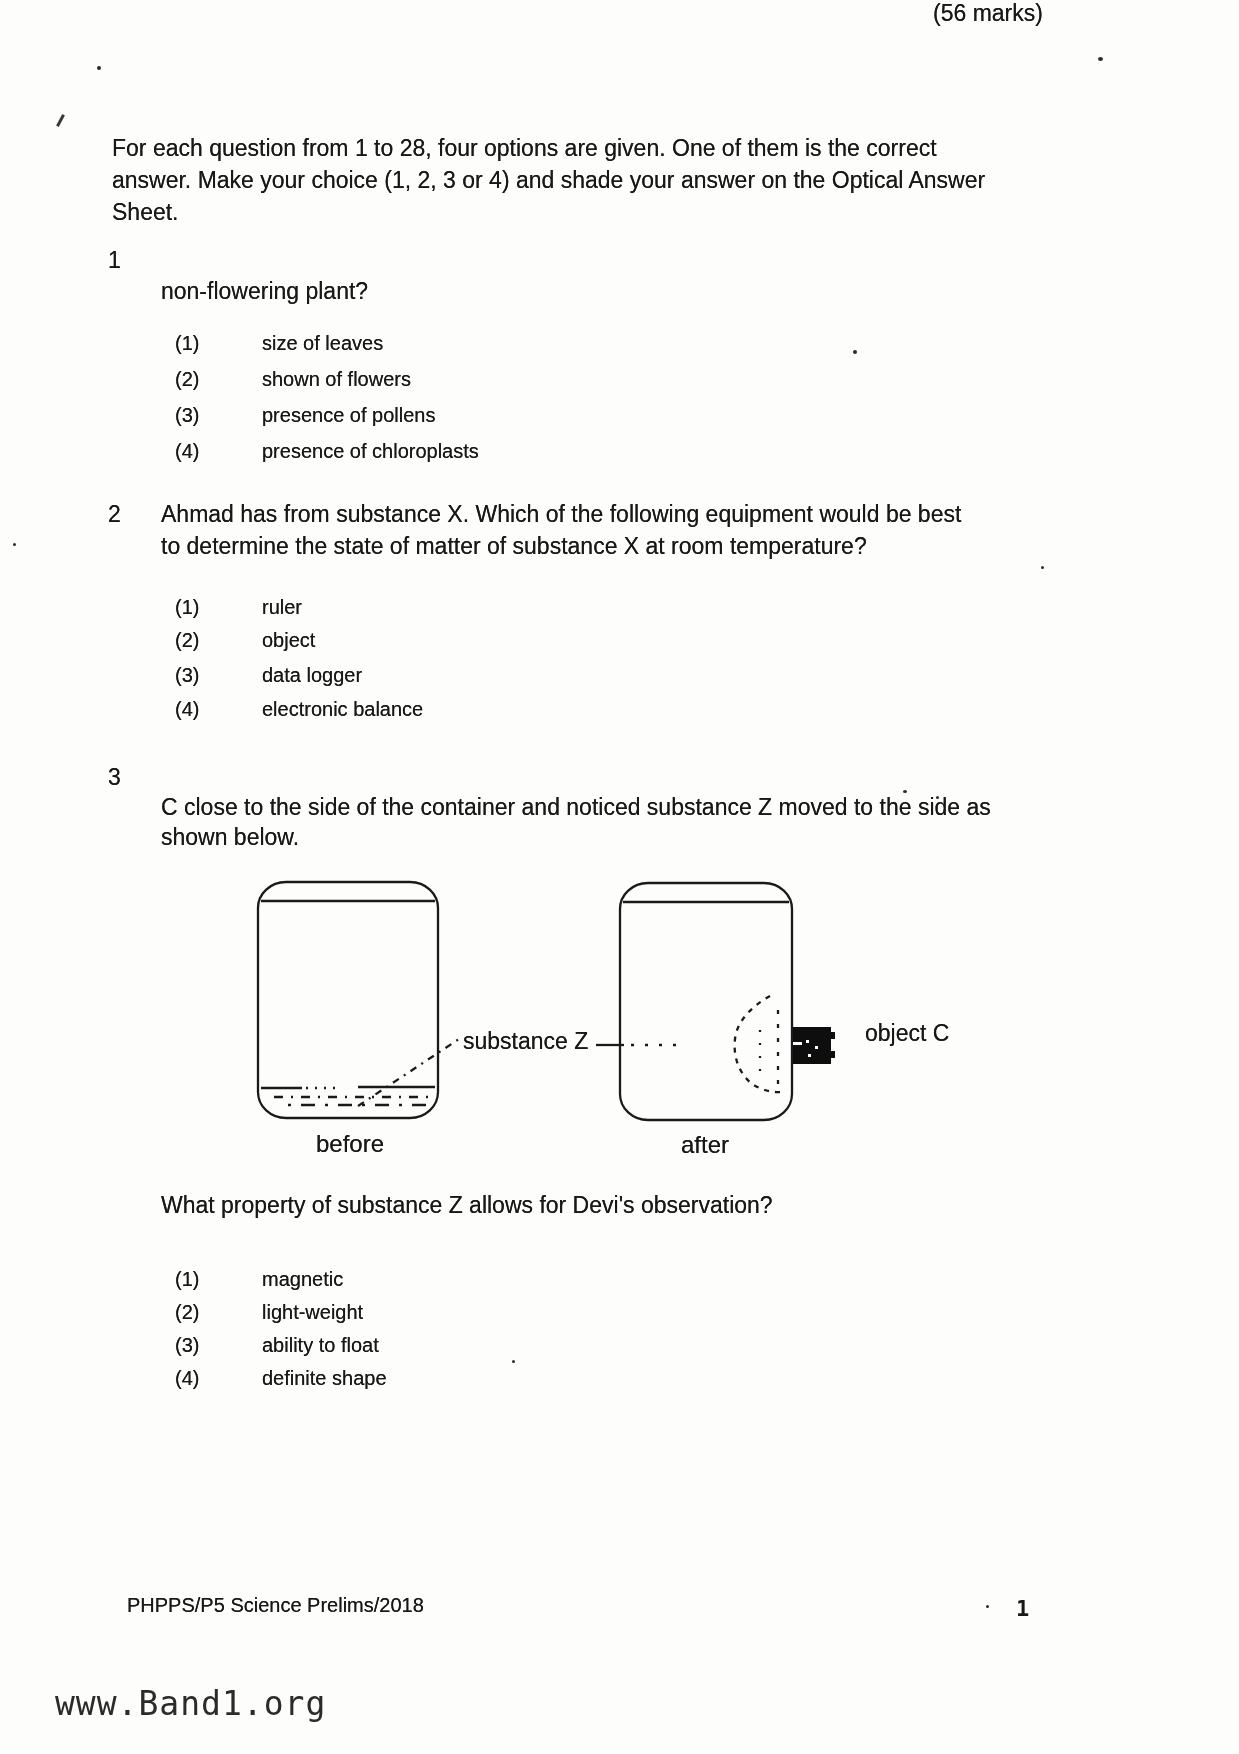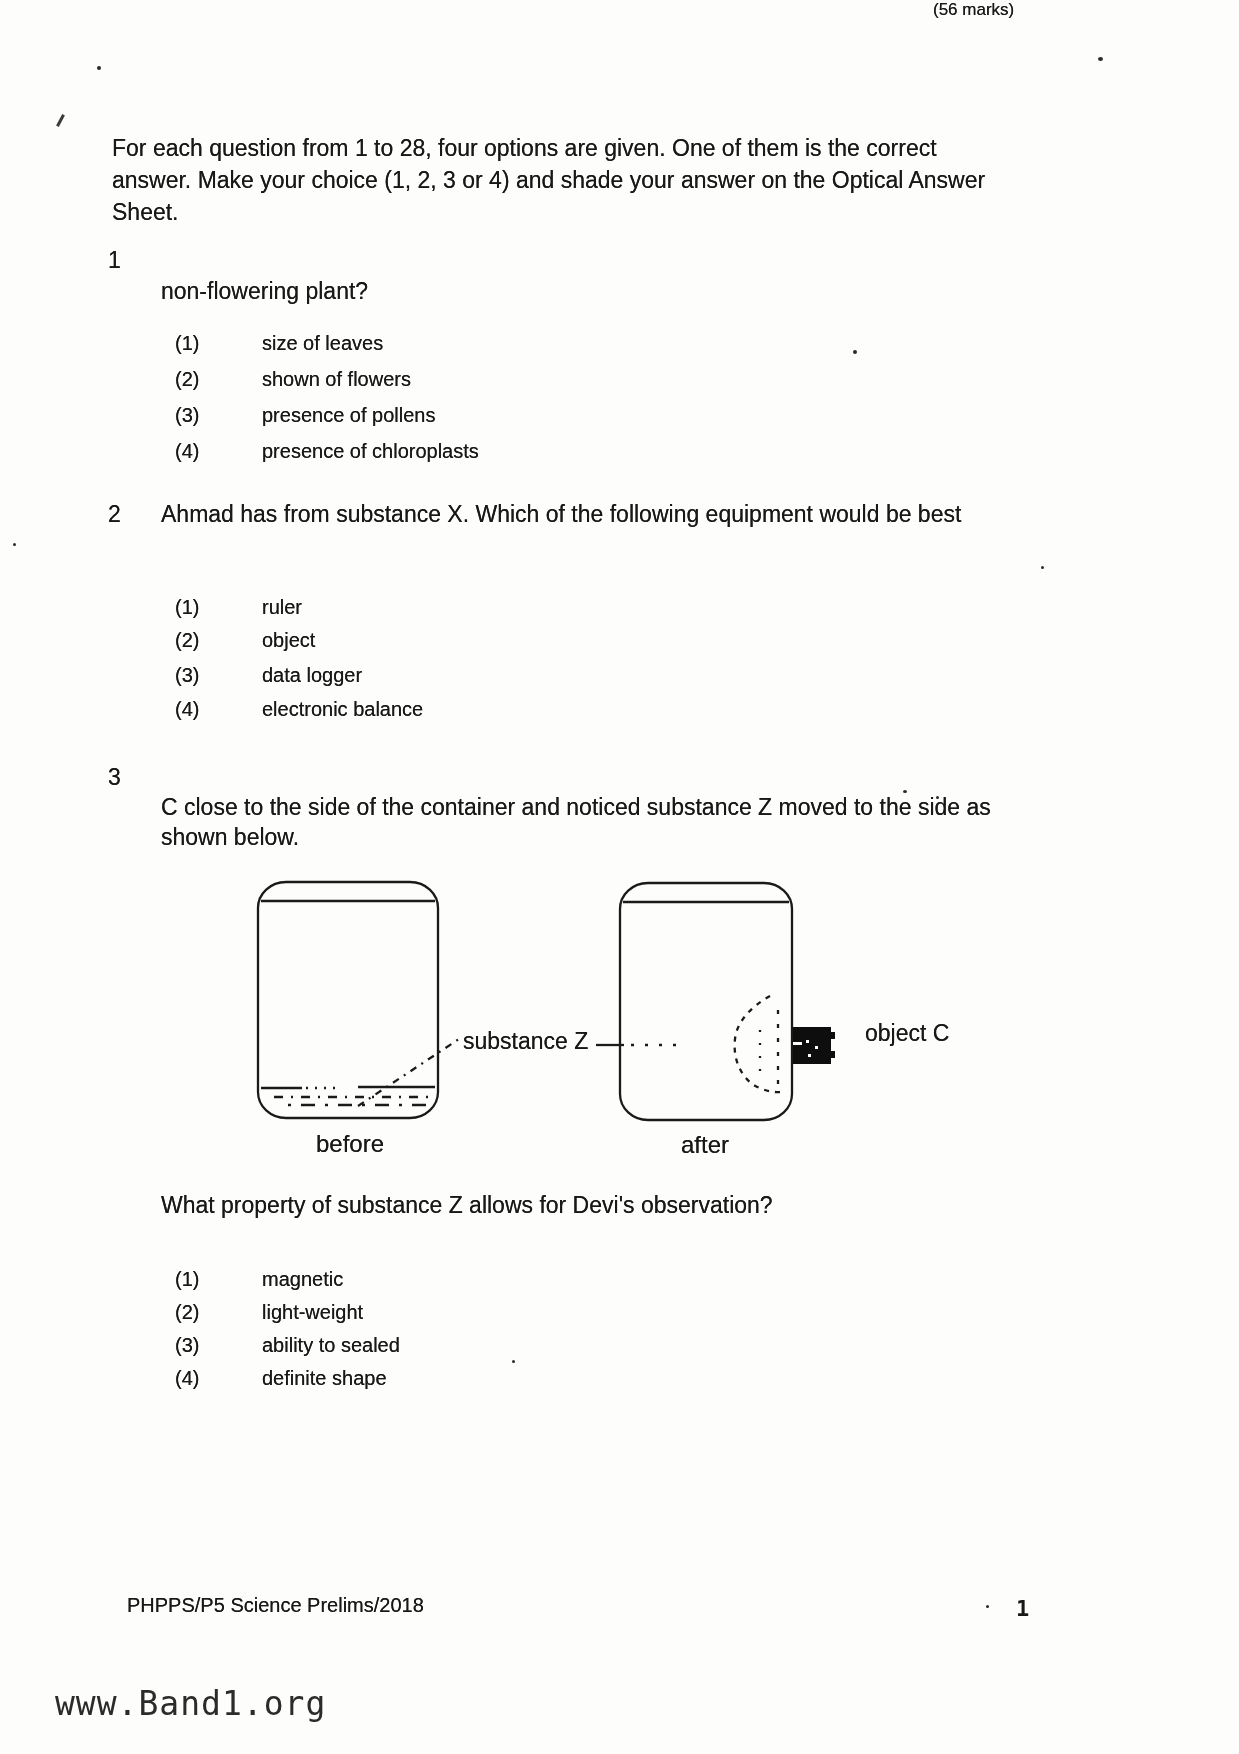--- a/index.html
+++ b/index.html
@@ -11,21 +11,21 @@
     font-family:"Liberation Sans", sans-serif;
     color:#181818;
     overflow:hidden;
   }
   .scantext{ text-shadow:0 0 0.6px rgba(25,25,25,0.85); }
   .line{ position:absolute; font-size:23px; white-space:nowrap; line-height:1.2; }
   .qnum{ position:absolute; left:108px; font-size:23px; }
   .qline{ left:161px; }
   .opt{ position:absolute; left:175px; font-size:20px; white-space:nowrap; }
   .opt .marker{ display:inline-block; width:87px; }
-  .marks{ position:absolute; left:933px; font-size:17px; }
+  .marks{ position:absolute; left:933px; font-size:23px; }
   .diagram-label{ position:absolute; font-size:23px; white-space:nowrap; }
   .caption{ position:absolute; font-size:24px; }
   .footer-ref{ position:absolute; left:127px; top:1594px; font-size:20px; }
   .page-num{ position:absolute; left:1016px; top:1596px; font-size:22px; font-family:"DejaVu Sans Mono", monospace; font-weight:bold; }
   .watermark{ position:absolute; left:55px; top:1684px; font-size:33px; font-family:"DejaVu Sans Mono", monospace; color:#2b2b2b; letter-spacing:1px; }
   .speck{ position:absolute; background:#2a2a2a; border-radius:50%; }
   .slash-mark{ position:absolute; left:59px; top:114px; width:3px; height:13px; background:#3a3a3a; transform:rotate(28deg); }
   svg .ink{ stroke:#1a1a1a; stroke-width:2.3; fill:none; }
 </style>
 </head>
@@ -60,20 +60,21 @@
   </div>
   <div class="opt scantext" style="top:404px;">
     <span class="marker">(3)</span><span>presence of pollens</span>
   </div>
   <div class="opt scantext" style="top:440px;">
     <span class="marker">(4)</span><span>presence of chloroplasts</span>
   </div>
 
   <div class="qnum scantext" style="top:501px;">2</div>
   <div class="line qline scantext" style="top:501px;">Ahmad has from substance X. Which of the following equipment would be best</div>
+  <div class="line qline scantext" style="top:533px;">to determine the state of matter of substance X at room temperature?</div>
 
   <div class="opt scantext" style="top:596px;">
     <span class="marker">(1)</span><span>ruler</span>
   </div>
   <div class="opt scantext" style="top:629px;">
     <span class="marker">(2)</span><span>object</span>
   </div>
   <div class="opt scantext" style="top:664px;">
     <span class="marker">(3)</span><span>data logger</span>
   </div>
@@ -134,21 +135,21 @@
 
   <div class="line qline scantext" style="top:1192px;">What property of substance Z allows for Devi's observation?</div>
 
   <div class="opt scantext" style="top:1268px;">
     <span class="marker">(1)</span><span>magnetic</span>
   </div>
   <div class="opt scantext" style="top:1301px;">
     <span class="marker">(2)</span><span>light-weight</span>
   </div>
   <div class="opt scantext" style="top:1334px;">
-    <span class="marker">(3)</span><span>ability to sealed</span>
+    <span class="marker">(3)</span><span>ability to float</span>
   </div>
   <div class="opt scantext" style="top:1367px;">
     <span class="marker">(4)</span><span>definite shape</span>
   </div>
 
   <div class="footer-ref scantext">PHPPS/P5 Science Prelims/2018</div>
   <div class="page-num">1</div>
 
   <div class="watermark">www.Band1.org</div>
 

